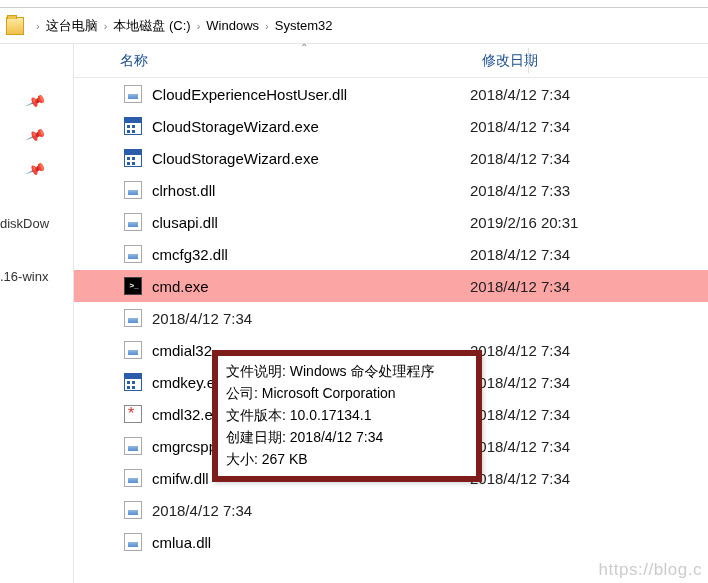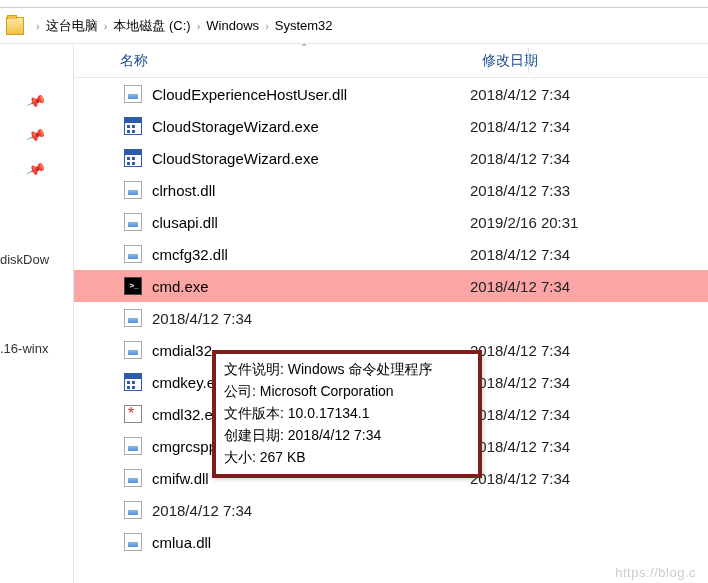--- a/index.html
+++ b/index.html
@@ -62,21 +62,21 @@
     color: #333;
   }
   .sidebar .pin {
     color: #999;
     font-size: 14px;
     transform: rotate(20deg);
   }
   .sidebar .qa-label {
     writing-mode: horizontal-tb;
     font-size: 13px;
-    margin-top: 56px;
+    margin-top: 20px;
     width: 100%;
     text-align: left;
     padding-left: 0;
     white-space: nowrap;
     overflow: visible;
   }
   
   .filepane {
     flex: 1;
     position: relative;
@@ -156,33 +156,33 @@
   }
   .row .fname { width: 318px; overflow:hidden; text-overflow:ellipsis;}
   .row .fdate { color:#222; }
   
   .tooltip {
     position:absolute;
     left: 138px;
     top: 306px;
     width: 270px;
     background:#fff;
-    border:4px solid #7f1d1d;
+    border:6px solid #7f1d1d;
     padding: 4px 8px 6px 8px;
     font-size: 14px;
     line-height: 22px;
     z-index: 10;
     box-shadow: 2px 2px 4px rgba(0,0,0,0.15);
   }
   
   .watermark {
     position:absolute;
-    right: 12px; bottom: 3px;
+    right: 6px; bottom: 3px;
     color: rgba(140,140,140,0.45);
-    font-size: 13px;
+    font-size: 17px;
     letter-spacing: 0.5px;
     pointer-events:none;
     text-align:right;
   }
 </style>
 </head>
 <body>
 
 <div class="top-tabs"></div>
 

